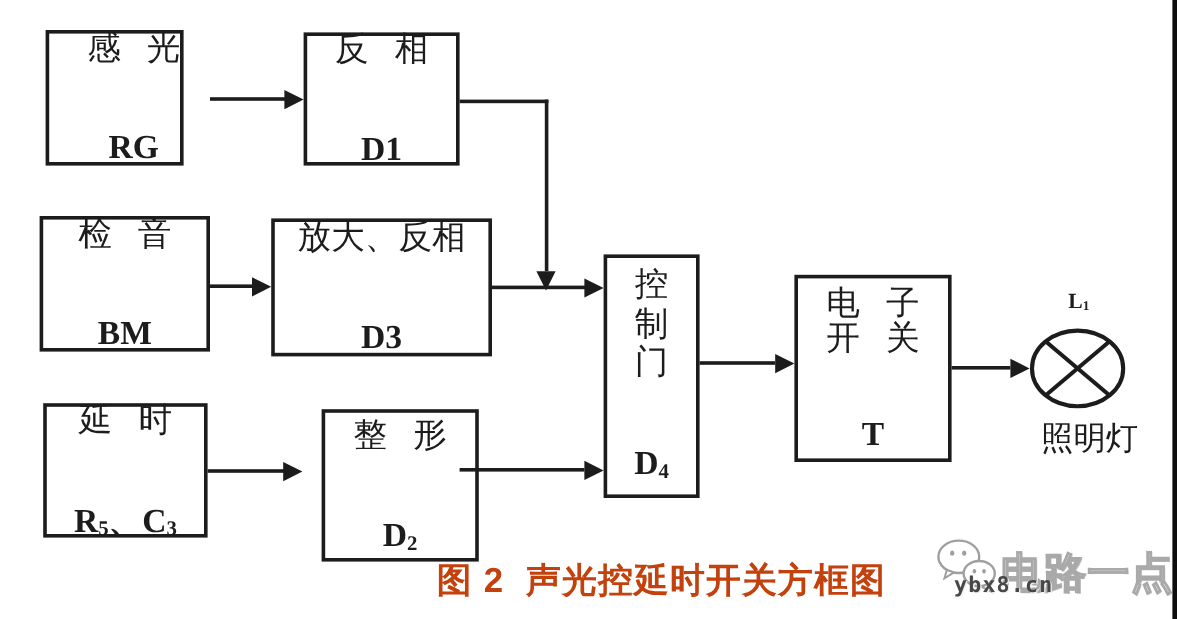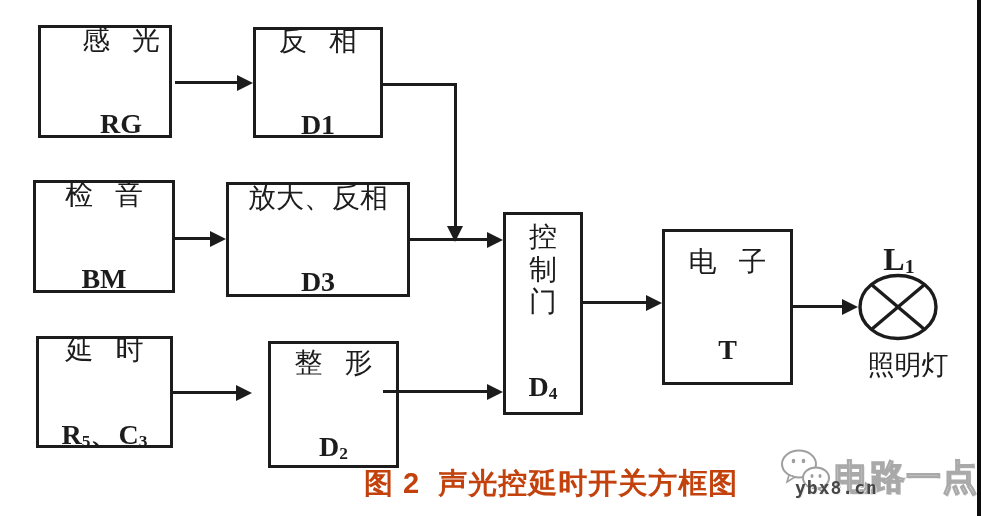--- a/index.html
+++ b/index.html
@@ -20,21 +20,21 @@
   .zh{
     font-size:28px;line-height:1.3;color:var(--ink);word-spacing:14px;
     font-family:"Liberation Sans", sans-serif;white-space:pre;
   }
   .lat{
     font-size:28px;font-weight:700;line-height:1.25;color:var(--ink);
     font-family:"Liberation Serif", serif;
     margin-top:48px;
   }
   .lat sub{font-size:0.62em;vertical-align:-0.18em;line-height:0;}
-  .box-rg    {left:38px;  top:25px;  width:134px; height:113px;padding-left:32px;}
+  .box-rg    {left:38px;  top:25px;  width:115px; height:113px;padding-left:32px;}
   .box-d1    {left:253px; top:27px;  width:130px; height:111px;}
   .box-bm    {left:33px;  top:180px; width:142px; height:113px;}
   .box-d3    {left:226px; top:182px; width:184px; height:115px;}
   .box-delay {left:36px;  top:336px; width:137px; height:112px;}
   .box-d2    {left:268px; top:341px; width:131px; height:127px;}
   .box-gate  {left:503px; top:212px; width:80px;  height:203px; justify-content:space-evenly; padding:4px 0;}
   .box-gate .zh{line-height:1.0;word-spacing:0;}
   .box-sw    {left:662px; top:229px; width:131px; height:156px; justify-content:space-evenly; padding:6px 0;}
   .box-sw .zh{line-height:1.05;}
   
@@ -44,21 +44,21 @@
   .arr-r{position:absolute;width:0;height:0;
     border-top:8px solid transparent;border-bottom:8px solid transparent;
     border-left:16px solid var(--ink);}
   .arr-d{position:absolute;width:0;height:0;
     border-left:8px solid transparent;border-right:8px solid transparent;
     border-top:16px solid var(--ink);}
   
   .lamp-svg{position:absolute;left:857px;top:272px;}
   .lamp-id{
     position:absolute;left:859px;top:241px;width:80px;text-align:center;
-    font-family:"Liberation Serif", serif;font-weight:700;font-size:32px;color:var(--ink);
+    font-family:"Liberation Serif", serif;font-weight:700;font-size:18px;color:var(--ink);
   }
   .lamp-id sub{font-size:0.62em;vertical-align:-0.15em;line-height:0;}
   .lamp-caption{
     position:absolute;left:856px;top:347px;width:104px;text-align:center;
     font-size:27px;color:var(--ink);white-space:pre;
   }
   
   .caption{
     position:absolute;left:364px;top:464px;
     font-size:29px;font-weight:700;color:#c2410c;letter-spacing:1px;white-space:pre;
@@ -115,20 +115,21 @@
 
   <div class="box box-gate">
     <div class="zh">控</div>
     <div class="zh">制</div>
     <div class="zh">门</div>
     <div class="lat"><span>D</span><sub>4</sub></div>
   </div>
 
   <div class="box box-sw">
     <div class="zh">电 子</div>
+    <div class="zh">开 关</div>
     <div class="lat">T</div>
   </div>
 
   <div class="lamp-id"><span>L</span><sub>1</sub></div>
   <svg class="lamp-svg" width="82" height="70" viewBox="0 0 82 70">
     <ellipse cx="41" cy="35" rx="38" ry="31.5" fill="none" stroke="#1c1c1c" stroke-width="3.4"></ellipse>
     <line x1="15" y1="13" x2="67" y2="57" stroke="#1c1c1c" stroke-width="3.4"></line>
     <line x1="67" y1="13" x2="15" y2="57" stroke="#1c1c1c" stroke-width="3.4"></line>
   </svg>
   <div class="lamp-caption">照明灯</div>

